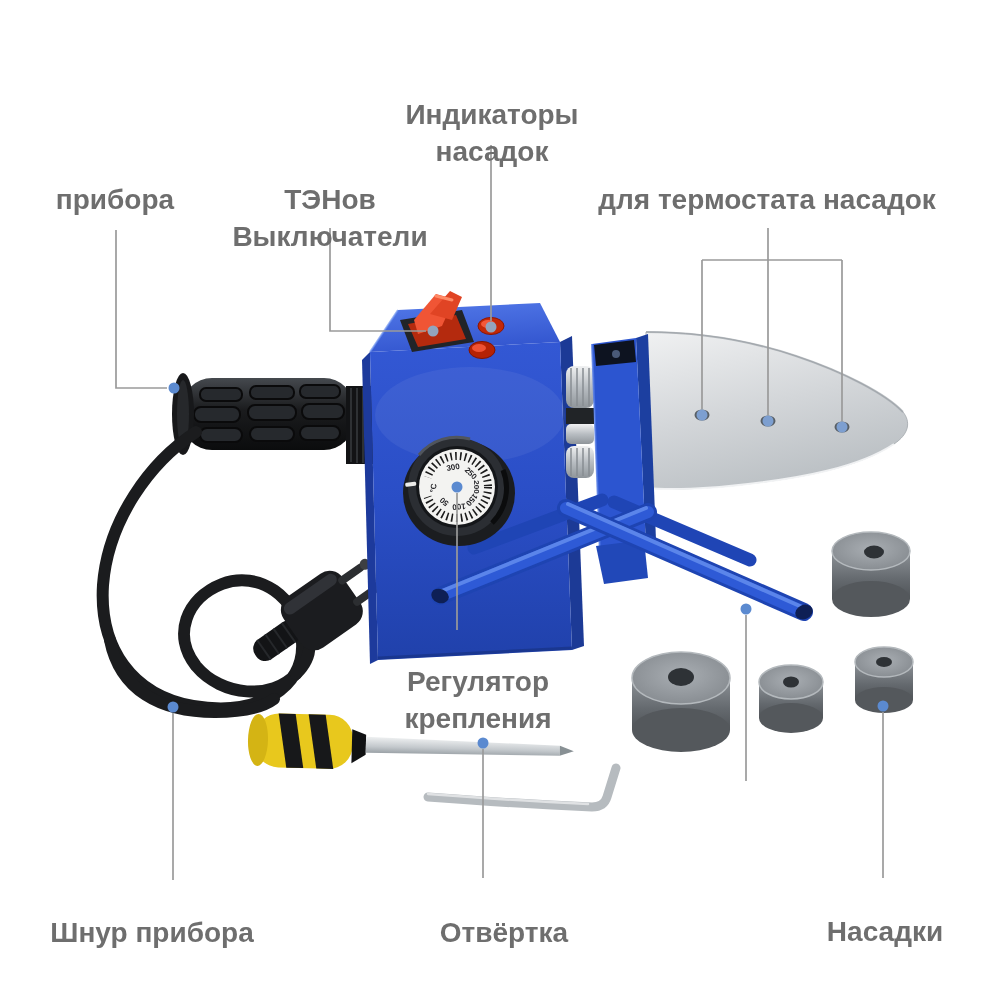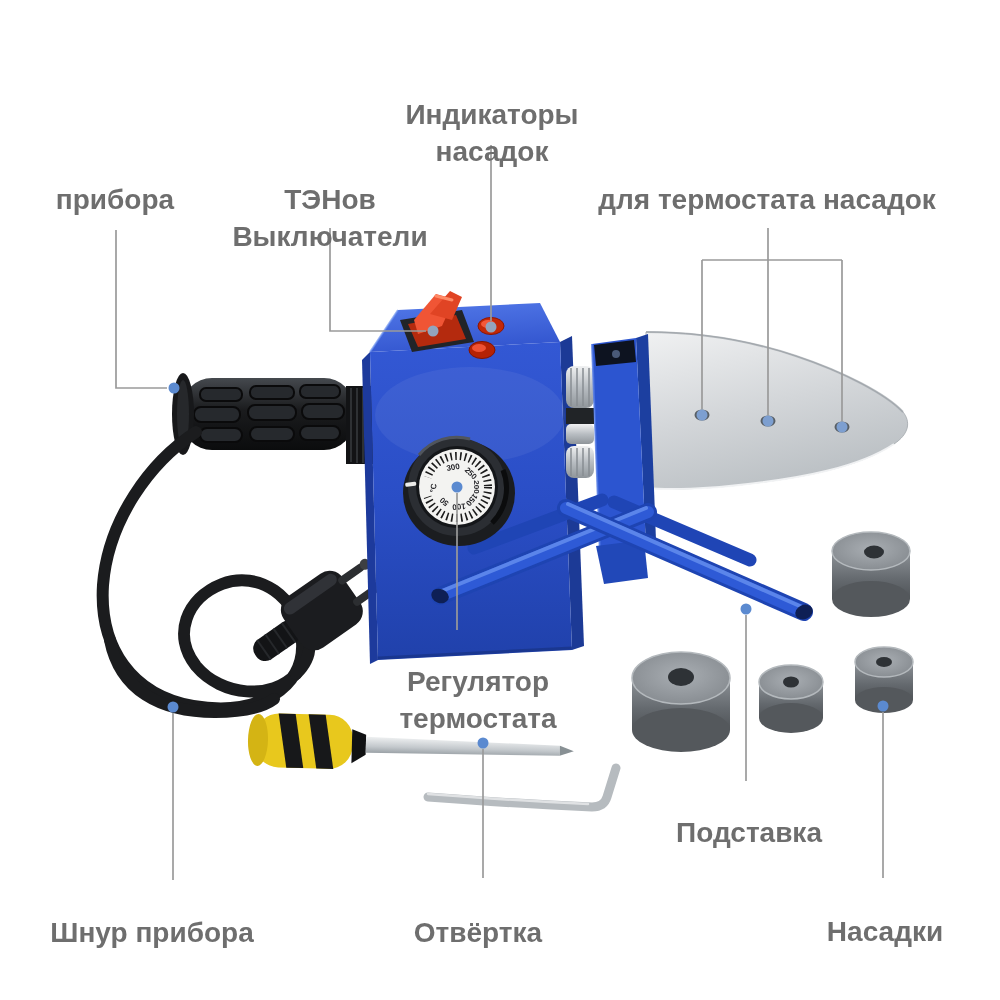--- a/index.html
+++ b/index.html
@@ -295,27 +295,24 @@
   </div>
   <div class="label" style="left:330px;top:152px">
     <span>ТЭНов</span>
     <span>Выключатели</span>
   </div>
   <div class="label" style="left:767px;top:152px">
     <span>для термостата насадок</span>
   </div>
   <div class="label" style="left:478px;top:634px">
     <span>Регулятор</span>
-    <span>термостата</span>
-  </div>
-  <div class="label" style="left:749px;top:785px">
-    <span>Подставка</span>
+    <span>крепления</span>
   </div>
   <div class="label" style="left:152px;top:885px">
     <span>Шнур прибора</span>
   </div>
-  <div class="label" style="left:478px;top:885px">
+  <div class="label" style="left:504px;top:885px">
     <span>Отвёртка</span>
   </div>
   <div class="label" style="left:885px;top:884px">
     <span>Насадки</span>
   </div>
 </div>
 
 </body></html>

